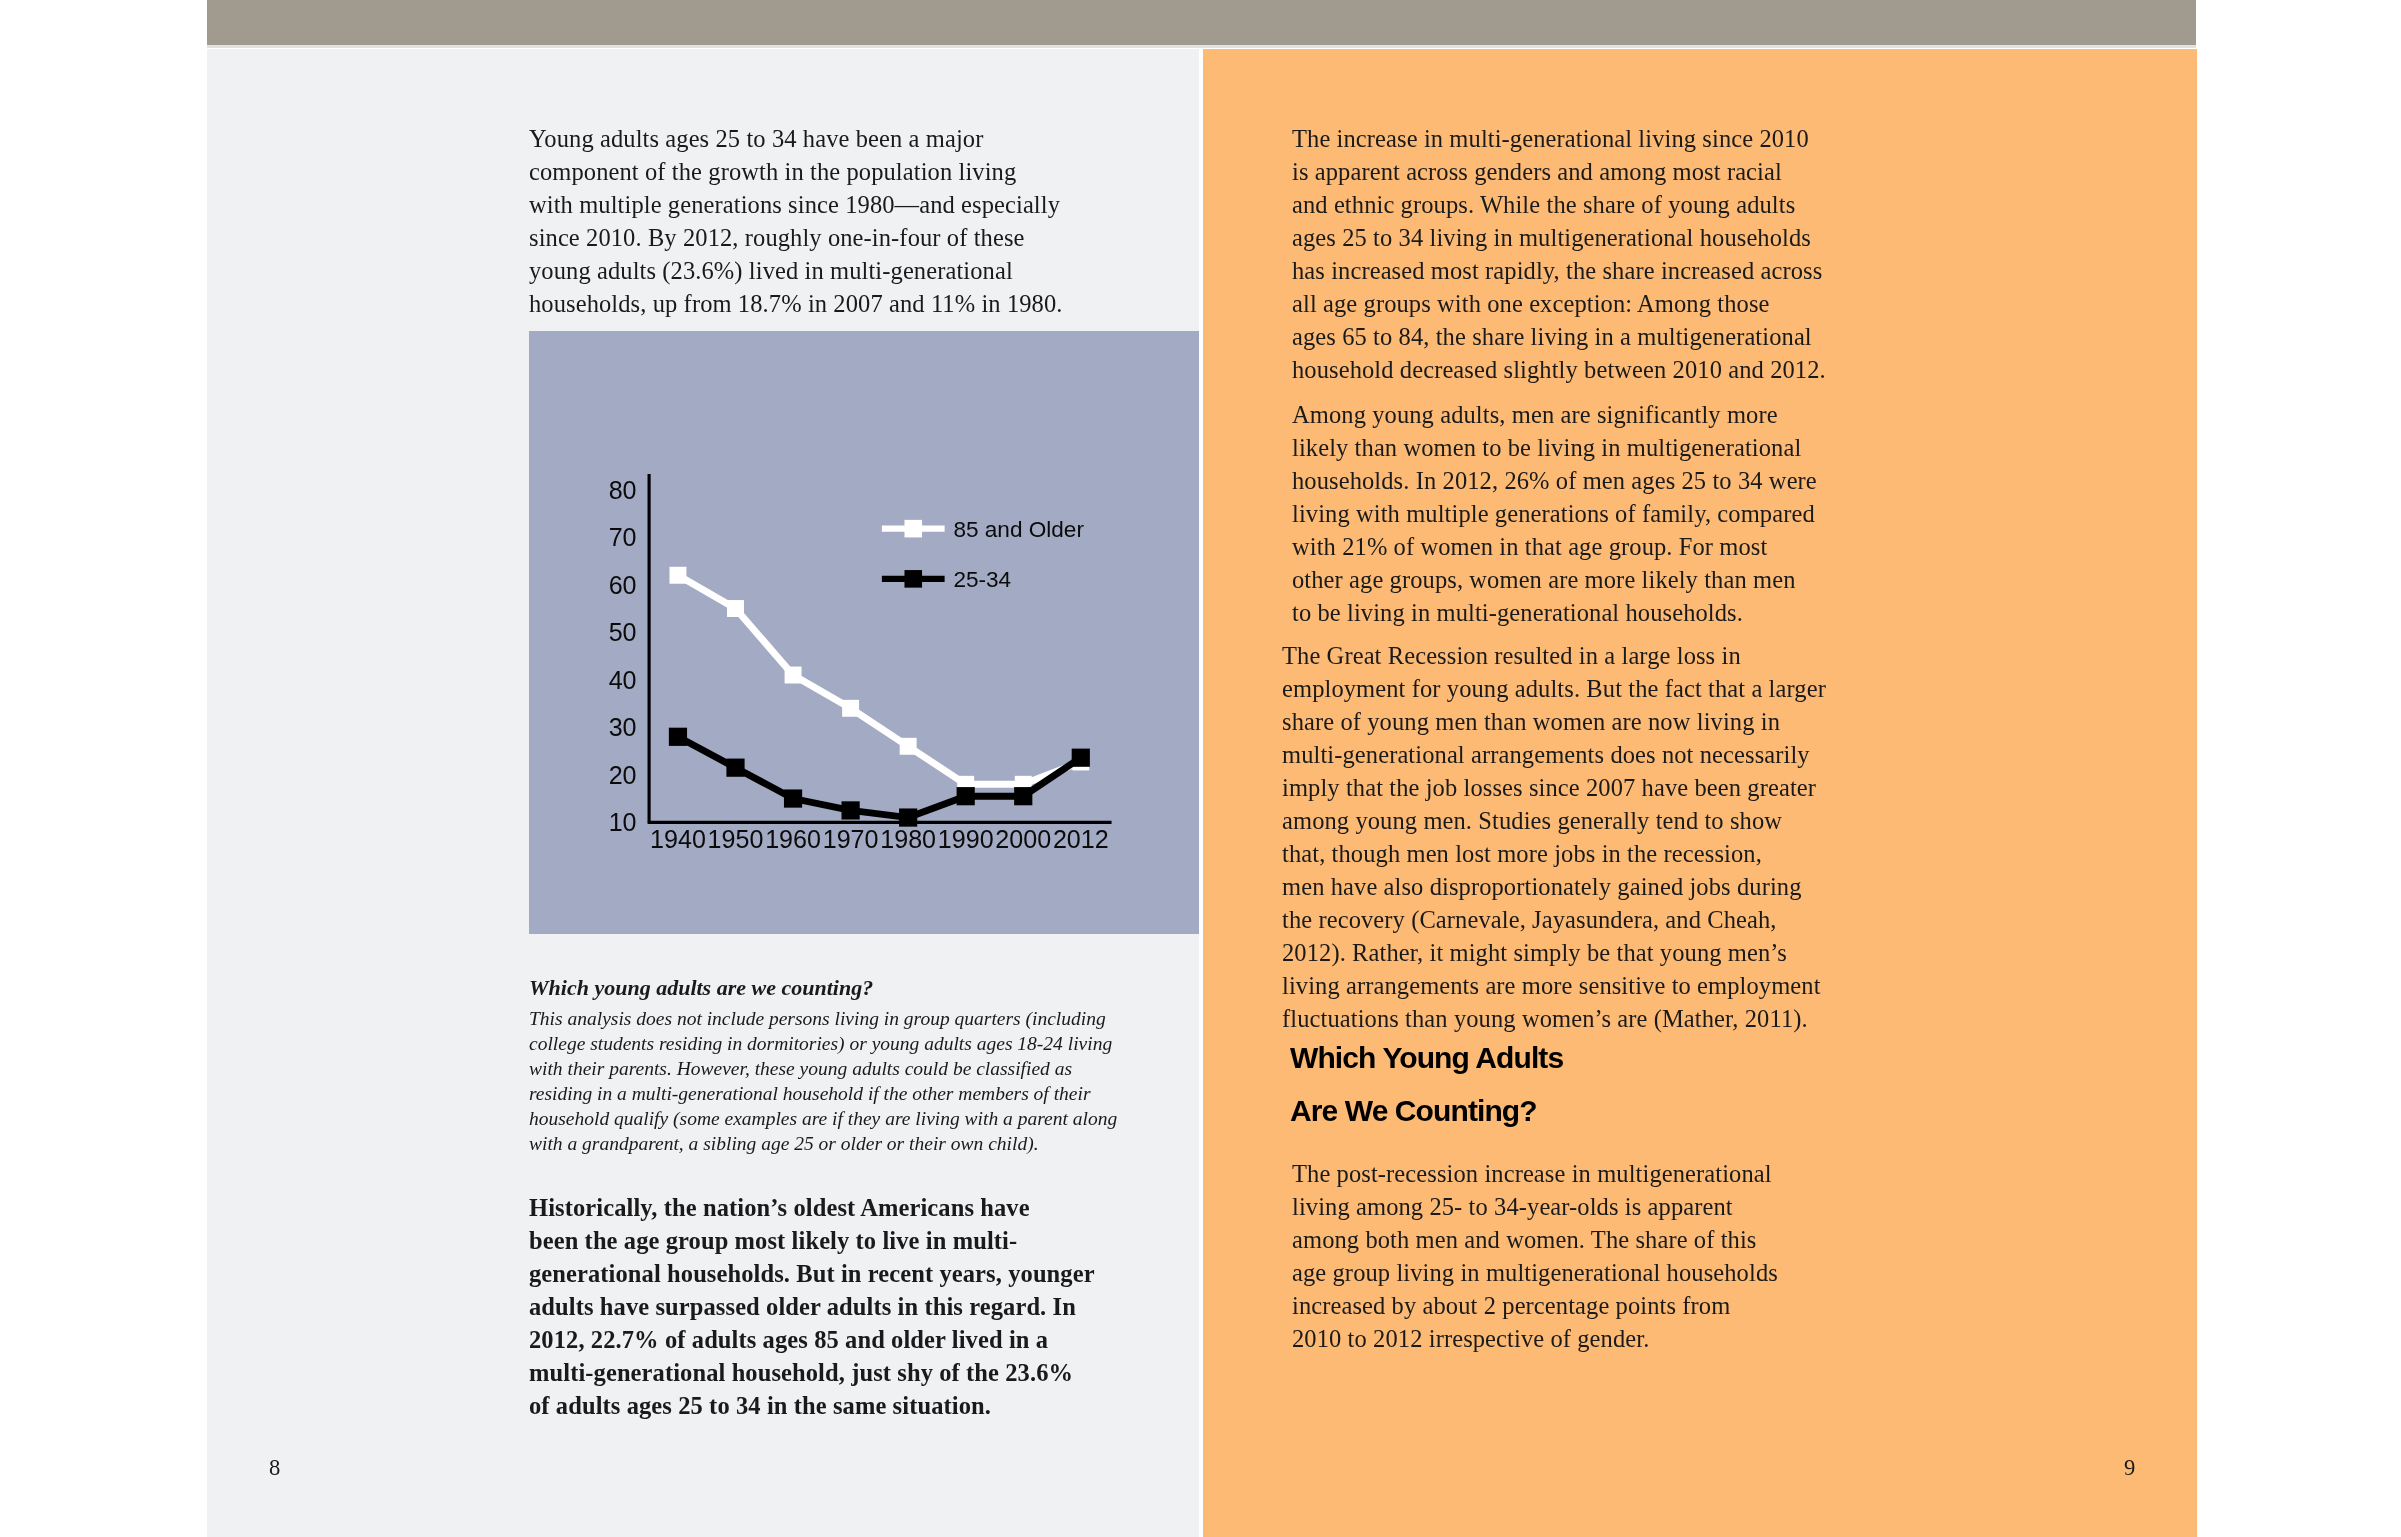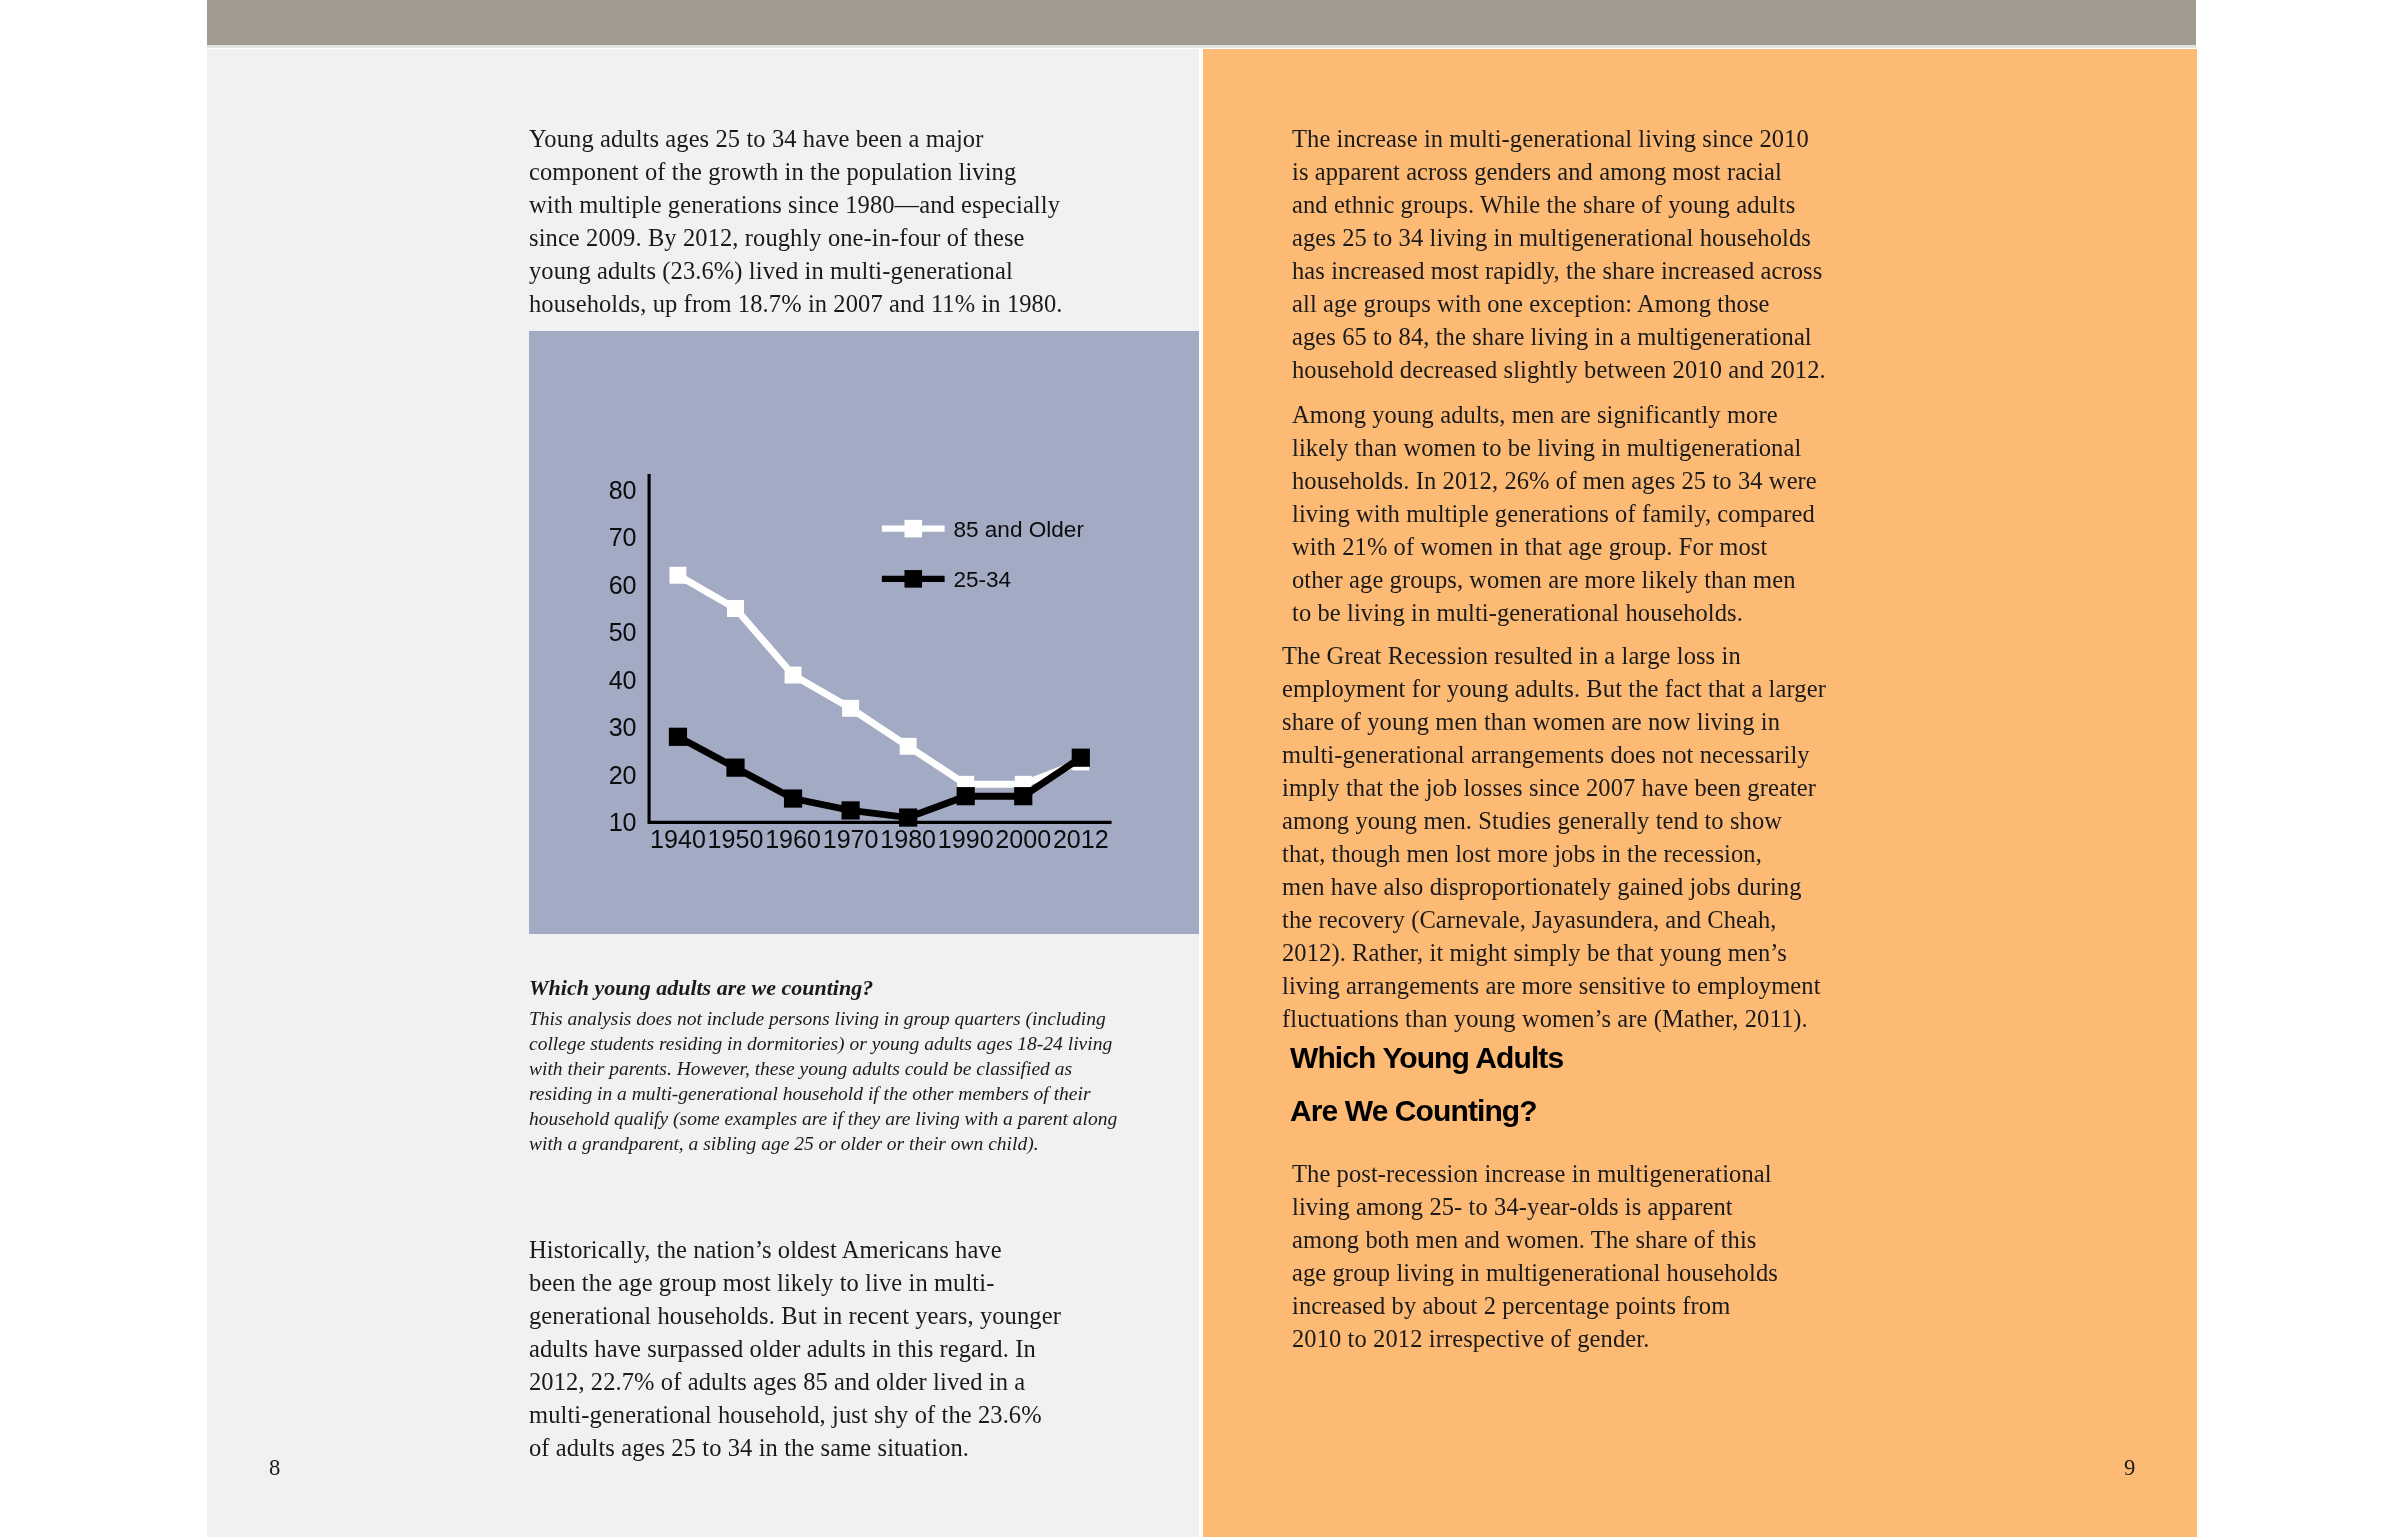--- a/index.html
+++ b/index.html
@@ -24,21 +24,21 @@
   .page-left  { left: 207px;  width: 992px; }
   .page-right { left: 1203px; width: 994px; }
 
   .para {
     position: absolute;
     font-size: 24.5px; line-height: 33px;
     white-space: pre-line;
     letter-spacing: 0.1px;
   }
   .p-intro   { left: 322px; top: 73px;  width: 634px; }
-  .p-close   { left: 322px; top: 1184px; width: 634px; }
+  .p-close   { left: 322px; top: 1142px; width: 634px; font-weight: bold; }
 
   .chart-box {
     position: absolute; left: 322px; top: 282px;
     width: 670px; height: 603px;
     background: #a3aac3;
   }
   .chart-title {
     position: absolute; left: 86px; top: 35px;
     font-family: "Liberation Sans", sans-serif;
     font-weight: bold;
@@ -95,21 +95,21 @@
 </style>
 </head>
 <body>
 
 <div class="topbar" style="background: rgb(161, 154, 142);"></div>
 
 <div class="page page-left" style="background: rgb(240, 241, 243);">
   <div class="para p-intro">Young adults ages 25 to 34 have been a major
 component of the growth in the population living
 with multiple generations since 1980—and especially
-since 2009. By 2012, roughly one-in-four of these
+since 2010. By 2012, roughly one-in-four of these
 young adults (23.6%) lived in multi-generational
 households, up from 18.7% in 2007 and 11% in 1980.</div>
 
   <div class="chart-box" style="background: rgb(163, 170, 195);">
     <svg class="chart-svg" viewBox="0 0 1067 961" xmlns="http://www.w3.org/2000/svg">
         <line x1="191" y1="228" x2="191" y2="785" stroke="#000" stroke-width="5"></line>
         <line x1="189" y1="783" x2="928" y2="783" stroke="#000" stroke-width="5"></line>
         <text x="171" y="267" text-anchor="end" class="tick">80</text>
         <text x="171" y="342.7142857142857" text-anchor="end" class="tick">70</text>
         <text x="171" y="418.42857142857144" text-anchor="end" class="tick">60</text>

